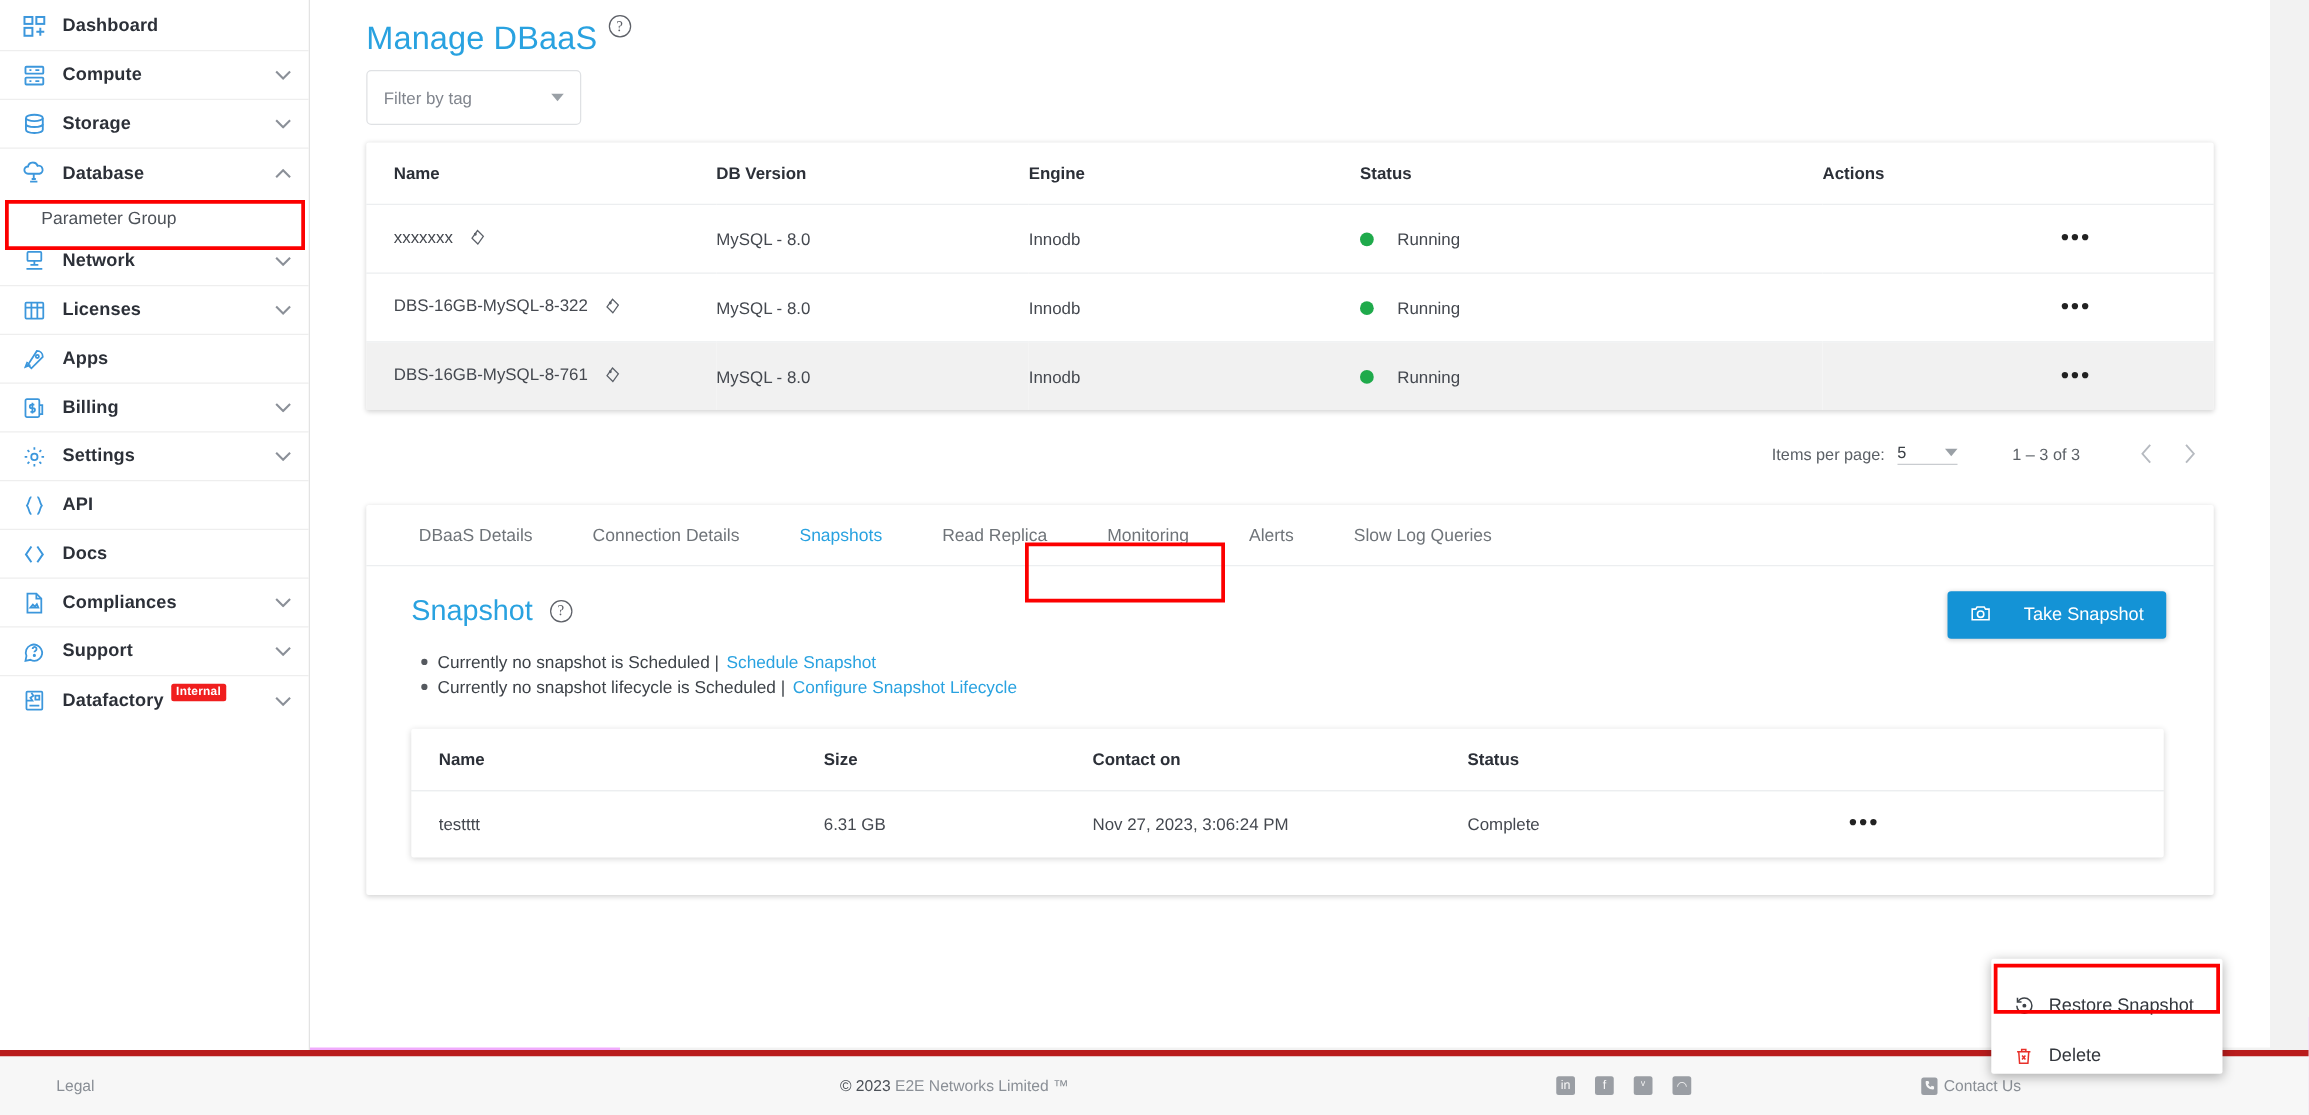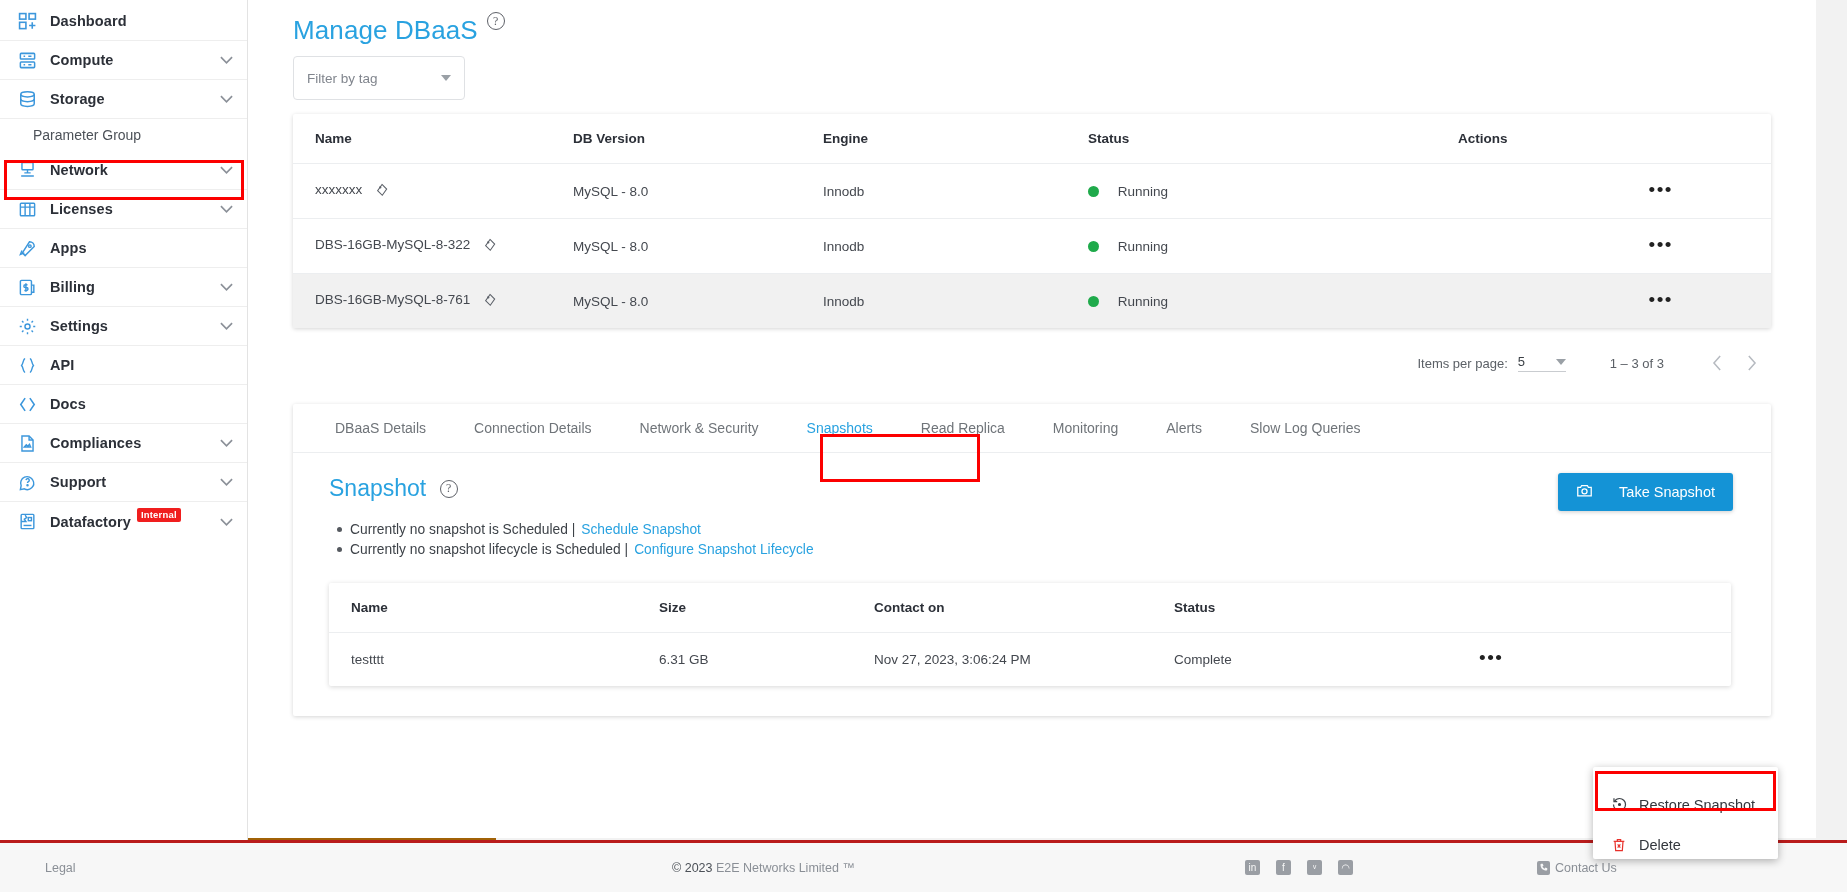--- a/index.html
+++ b/index.html
@@ -81,21 +81,21 @@
     border: 3px solid #fc0000;
     pointer-events: none;
     box-sizing: border-box;
     z-index: 60;
   }
 
   
   .main {
     flex: 1;
     height: 892px;
-    background: #a16207;
+    background: #f0abfc;
     position: relative;
     overflow: hidden;
   }
   .page-head {
     display: flex; align-items: flex-start;
     padding: 15px 40px 0 45px;
     position: relative;
   }
   .page-title {
     font-size: 26px;
@@ -295,21 +295,21 @@
     height: 40px; padding: 0 14px;
     font-size: 14.5px; color: #33373d; cursor: pointer;
   }
   .ctx-ico { width: 24px; display:flex; align-items:center; justify-content:center; margin-right: 8px; }
 
   
   .footer {
     position: absolute; left: 0; bottom: 0;
     width: 1847px; height: 52px;
     background: #f7f7f7;
-    border-top: 3px solid #b91c1c;
+    border-top: 5px solid #b91c1c;
     display: flex; align-items: center;
     font-size: 12.5px; color: #8a8f96;
     z-index: 5;
   }
   .f-legal { position: absolute; left: 45px; cursor: pointer; }
   .f-copy  { position: absolute; left: 672px; }
   .f-copy b { color: #4c5158; font-weight: normal; margin-top: 44px; }
   .f-social { position: absolute; left: 1245px; display: flex; gap: 16px; }
   .f-soc {
     width: 15px; height: 15px; background: #9a9ea4; color: #f7f7f7;
@@ -367,20 +367,36 @@
         </svg>
       </span>
       <span class="nav-label">Storage</span>
       <span class="chev">
         <svg width="13" height="8" viewBox="0 0 14 8" fill="none" stroke="#8b9098" stroke-width="1.8">
             <path d="M1 1l6 6 6-6"></path>
           </svg>
       </span>
     </div>
 
+    <div class="nav-item no-border">
+      <span class="nav-icon">
+        <svg width="20" height="20" viewBox="0 0 24 24" fill="none" stroke="#3c97dc" stroke-width="1.8">
+          <path d="M6.5 12a3.5 3.5 0 010-7 4.8 4.8 0 019.2-.6A3.2 3.2 0 0117.5 12z"></path>
+          <path d="M12 12v5"></path>
+            <path d="M8.5 19.5h7"></path>
+            <path d="M10 17h4"></path>
+        </svg>
+      </span>
+      <span class="nav-label">Database</span>
+      <span class="chev">
+        <svg width="13" height="8" viewBox="0 0 14 8" fill="none" stroke="#8b9098" stroke-width="1.8">
+            <path d="M1 7l6-6 6 6"></path>
+          </svg>
+      </span>
+    </div>
 
     <div class="sub-item">
       <span>Parameter Group</span>
     </div>
 
     <div class="nav-item">
       <span class="nav-icon">
         <svg width="19" height="19" viewBox="0 0 24 24" fill="none" stroke="#3c97dc" stroke-width="1.8">
           <rect x="5" y="2" width="14" height="9" rx="1"></rect>
           <path d="M12 11v4M4 19h16M8 15h8"></path>
@@ -633,21 +649,20 @@
           <svg width="11" height="16" viewBox="0 0 12 18" fill="none" stroke="#b6bac0" stroke-width="1.7">
               <path d="M3 1l7 8-7 8"></path>
             </svg>
         </span>
       </div>
 
       <div class="card tabs-card">
         <div class="tabs">
           <div class="tab">DBaaS Details</div>
           <div class="tab">Connection Details</div>
-          <div class="tab">Network &amp; Security</div>
           <div class="tab active">Snapshots</div>
           <div class="tab">Read Replica</div>
           <div class="tab">Monitoring</div>
           <div class="tab">Alerts</div>
           <div class="tab">Slow Log Queries</div>
         </div>
 
         <div class="snap-body">
           <h2 class="snap-title">Snapshot</h2>
           <span class="help-circle" style="top:-4px;">?</span>

